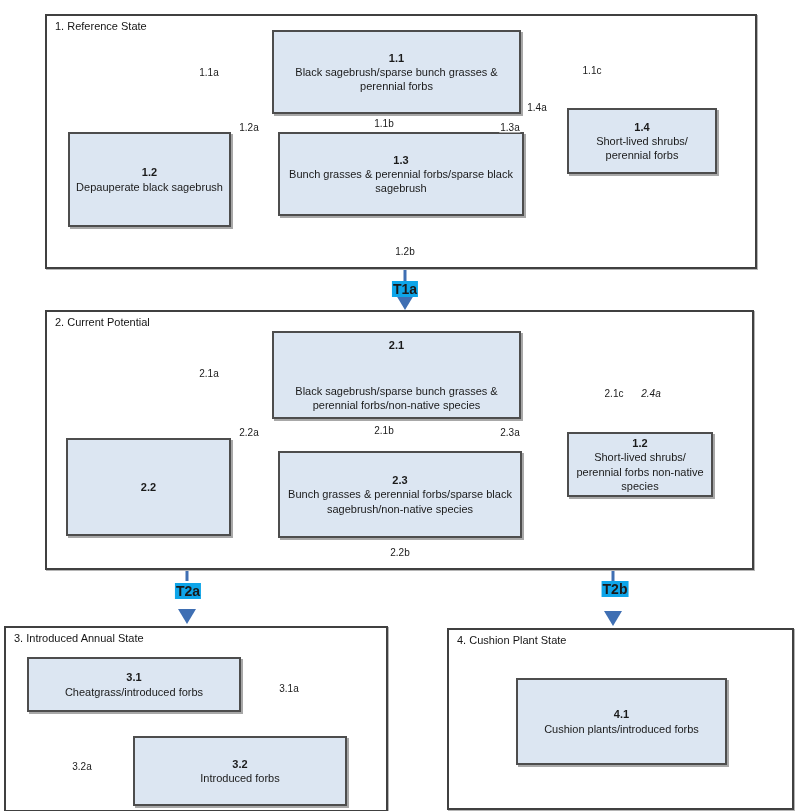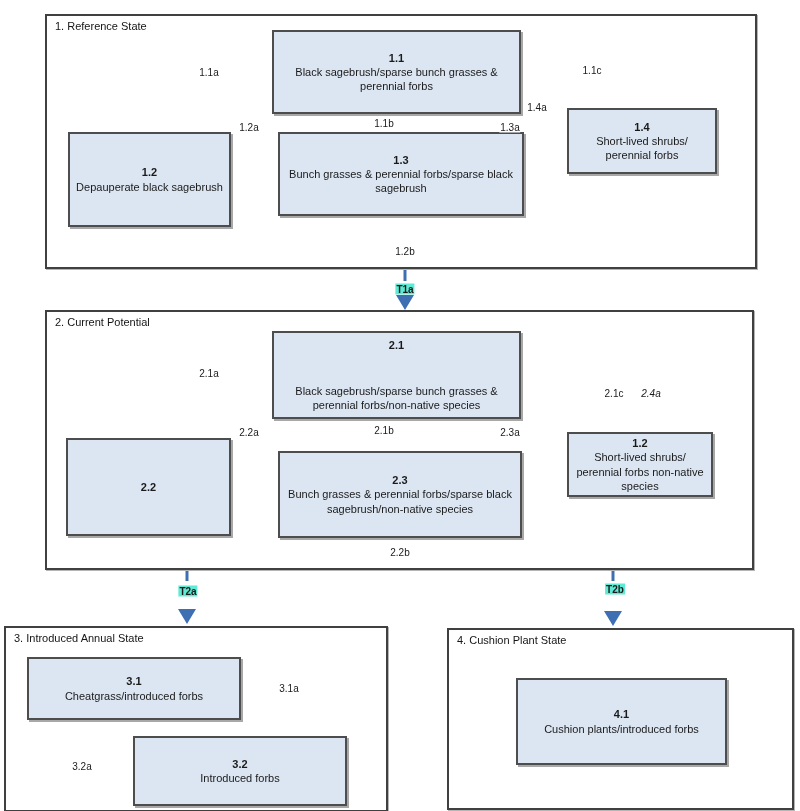--- a/index.html
+++ b/index.html
@@ -7,22 +7,22 @@
          font-family:"Liberation Sans",sans-serif;color:#1a1a1a;}
   svg.layer{position:absolute;left:0;top:0;width:800px;height:811px;pointer-events:none;}
   .state{position:absolute;border:2px solid #404040;background:#fff;box-shadow:1px 1px 0 #b5b5b5;}
   .state-title{position:absolute;left:8px;top:4px;font-size:11px;color:#151515;white-space:nowrap;}
   .node{position:absolute;background:#dce6f2;border:2px solid #4d4d4d;box-shadow:2px 2px 0 #a8a8a8;
         display:flex;flex-direction:column;justify-content:center;align-items:center;
         text-align:center;font-size:11px;line-height:1.3;padding:2px 3px;box-sizing:border-box;}
   .node .code{font-weight:bold;}
   .elabel{position:absolute;transform:translate(-50%,-50%);font-size:10px;background:#fff;
           padding:0 1px;white-space:nowrap;z-index:3;}
-  .tlabel{position:absolute;transform:translate(-50%,-50%);font-size:10px;font-weight:bold;
-          background:#5eead4;padding:0 1px;white-space:nowrap;z-index:3;}
+  .tlabel{position:absolute;transform:translate(-50%,-50%);font-size:14px;font-weight:bold;
+          background:#0ea5e9;padding:0 1px;white-space:nowrap;z-index:3;}
 </style>
 </head>
 <body>
 
 <div id="stage">
 
   <svg class="layer" viewBox="0 0 800 811" xmlns="http://www.w3.org/2000/svg">
     <g fill="none" stroke="#8696aa" stroke-width="1.5">
 
       <path d="M272,70 H207 V125"></path>
@@ -111,21 +111,21 @@
     <div class="nm">Bunch grasses &amp; perennial forbs/sparse black sagebrush/non-native species</div>
   </div>
   <div class="node" style="left:567px;top:432px;width:146px;height:65px;">
     <div class="code">1.2</div>
     <div class="nm">Short-lived shrubs/ perennial forbs non-native species</div>
   </div>
 
   <div class="state" style="left:4px;top:626px;width:380px;height:182px;">
     <div class="state-title">3. Introduced Annual State</div>
   </div>
-  <div class="node" style="left:27px;top:657px;width:214px;height:63px;">
+  <div class="node" style="left:27px;top:657px;width:214px;height:55px;">
     <div class="code">3.1</div>
     <div class="nm">Cheatgrass/introduced forbs</div>
   </div>
   <div class="node" style="left:133px;top:736px;width:214px;height:70px;">
     <div class="code">3.2</div>
     <div class="nm">Introduced forbs</div>
   </div>
 
   <div class="state" style="left:447px;top:628px;width:343px;height:178px;">
     <div class="state-title">4. Cushion Plant State</div>

